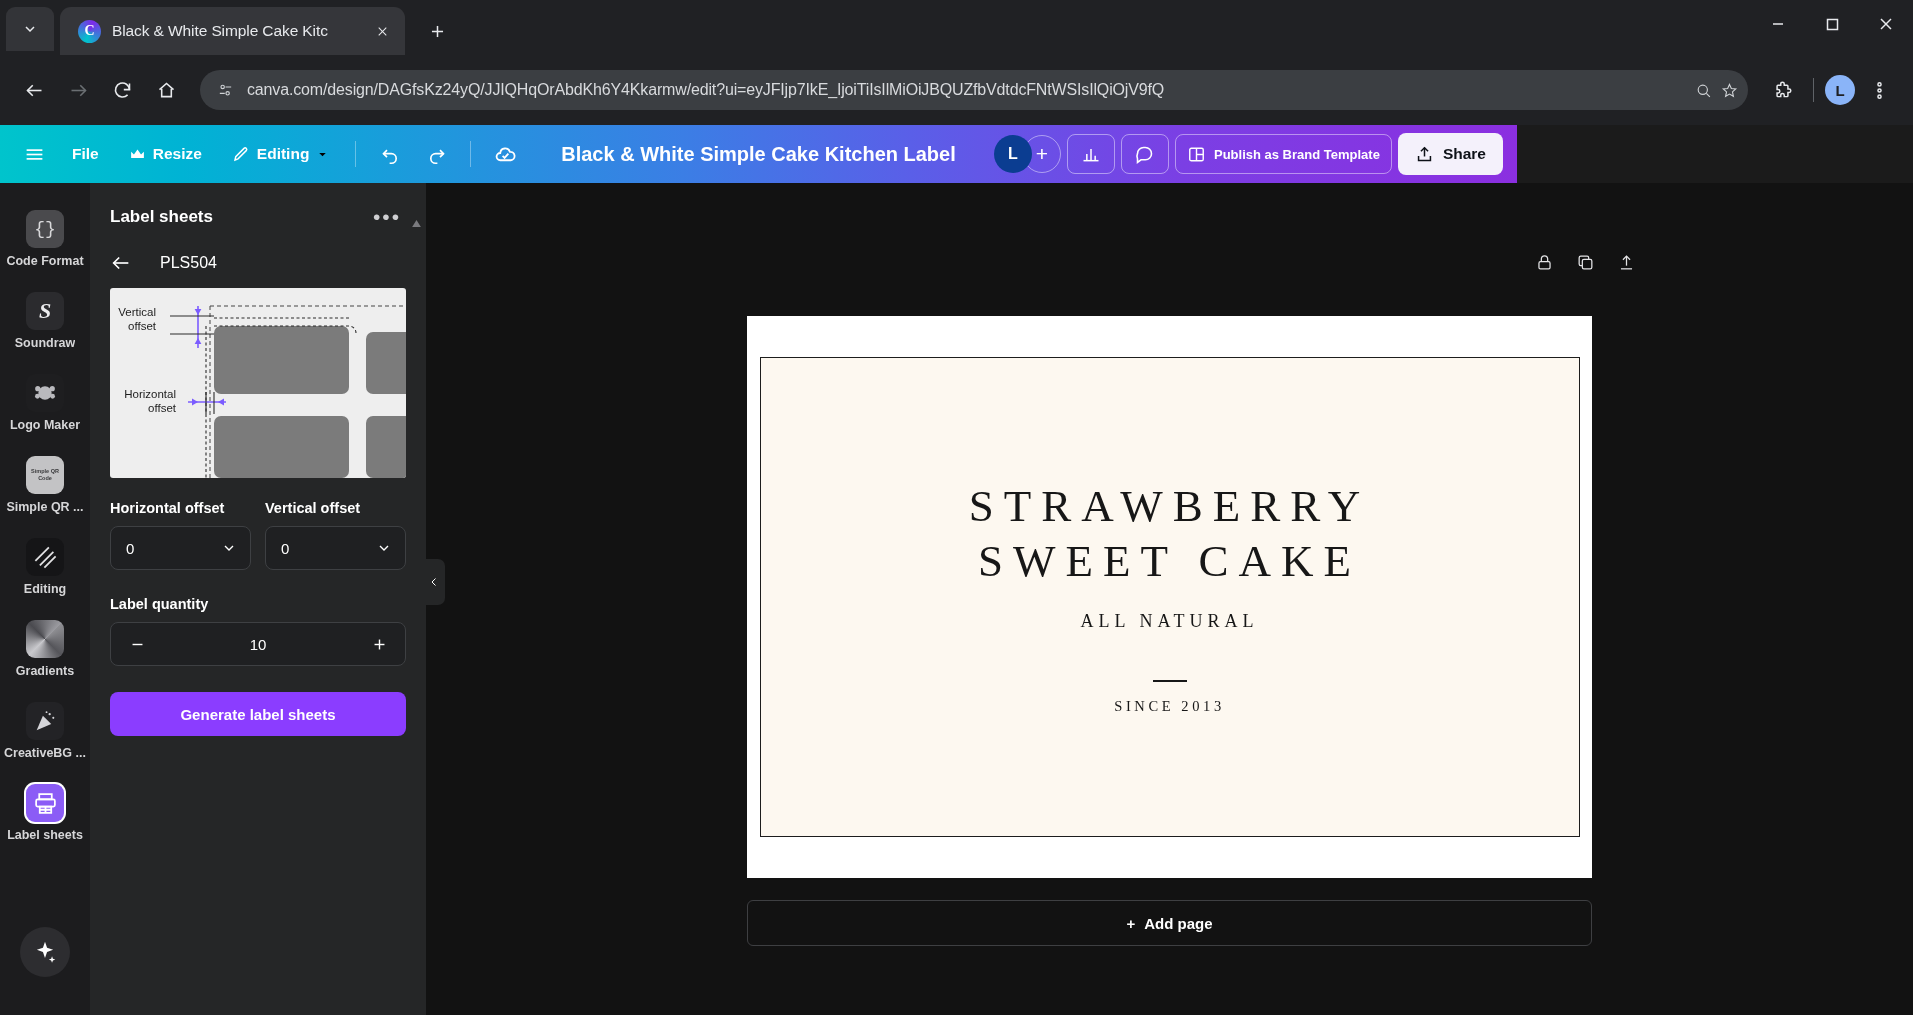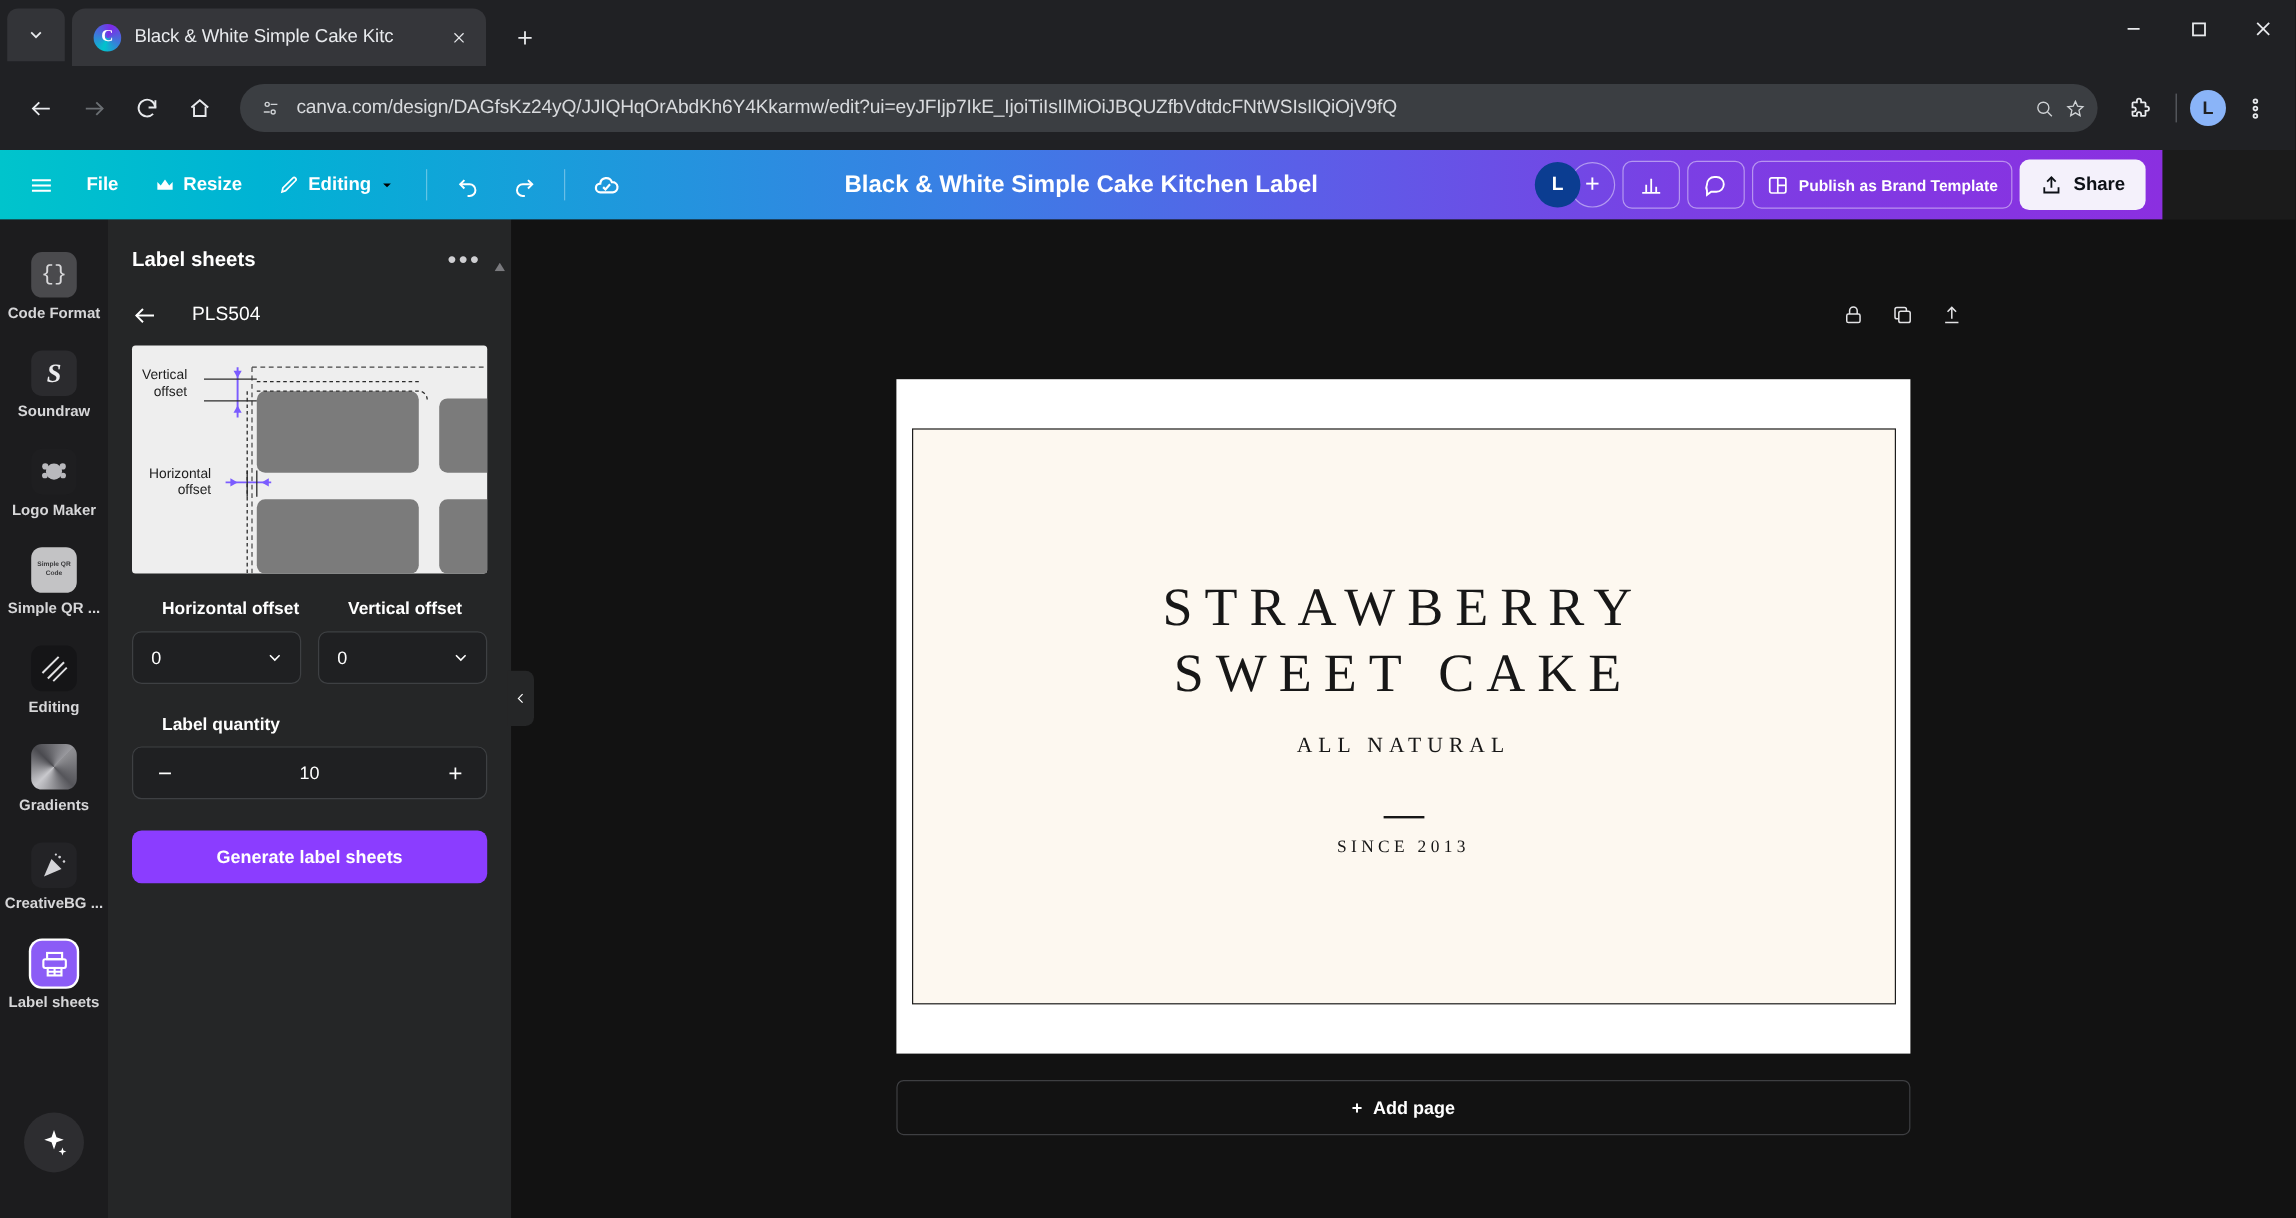--- a/index.html
+++ b/index.html
@@ -78,21 +78,21 @@
   .ext-btn svg { width:21px; height:21px; stroke:#e8eaed; fill:none; stroke-width:1.7; }
   .vdiv { width:1px; height:24px; background:#5f6368; margin:0 7px; }
   .profile-av {
     width:30px; height:30px; border-radius:50%; background:#8ab4f8; color:#202124;
     display:flex; align-items:center; justify-content:center;
     font-size:15px; font-weight:bold; flex-shrink:0; cursor:pointer;
   }
 
   
   .canva-top {
-    height:58px; width:1802px;
+    height:58px; width:1517px;
     background:linear-gradient(90deg,#00c4cc 0%,#00b3d4 12%,#2196dd 30%,#3b7ee5 45%,#5a5fe8 60%,#7b3fe4 78%,#8b2fe0 100%);
     display:flex; align-items:center; padding:1px 14px; gap:6px; position:relative;
   }
   .ct-btn {
     height:38px; border-radius:7px; padding:0 12px; display:flex; align-items:center; gap:7px;
     color:#fff; font-size:15.5px; font-weight:600; cursor:pointer; white-space:nowrap;
   }
   .ct-icon { width:40px; height:38px; border-radius:7px; display:flex; align-items:center; justify-content:center; cursor:pointer; }
   .ct-icon svg { stroke:#fff; fill:none; stroke-width:1.9; }
   .ct-sep { width:1px; height:26px; background:rgba(255,255,255,0.35); margin:0 8px; }
@@ -163,21 +163,21 @@
 
   .diagram {
     margin:0 20px; height:190px; background:#eeeeee; border-radius:3px;
     position:relative; overflow:hidden;
   }
   .panel-scroll { position:absolute; right:5px; top:30px; width:9px; display:flex; flex-direction:column; align-items:center; }
   .scroll-up, .scroll-dn { cursor:pointer; }
 
   .field-row { display:flex; gap:14px; padding:22px 20px 0; }
   .field { flex:1; }
-  .field-label { color:#fff; font-size:14.5px; font-weight:700; margin-bottom:10px;margin-left:25px; }
+  .field-label { color:#fff; font-size:14.5px; font-weight:700; margin-bottom:10px; }
   .select {
     height:44px; background:#1f2022; border:1px solid #3e4043; border-radius:8px;
     display:flex; align-items:center; justify-content:space-between;
     padding:0 13px 0 15px; cursor:pointer;
   }
   .select-val { color:#fff; font-size:15px; }
   .select svg { width:16px; height:16px; stroke:#fff; fill:none; stroke-width:2; }
 
   .qty-wrap { padding:26px 20px 0; }
   .stepper {

